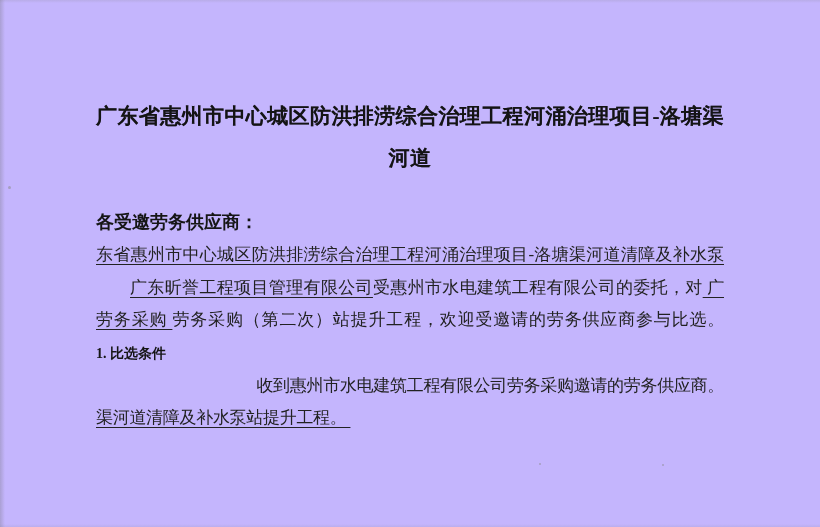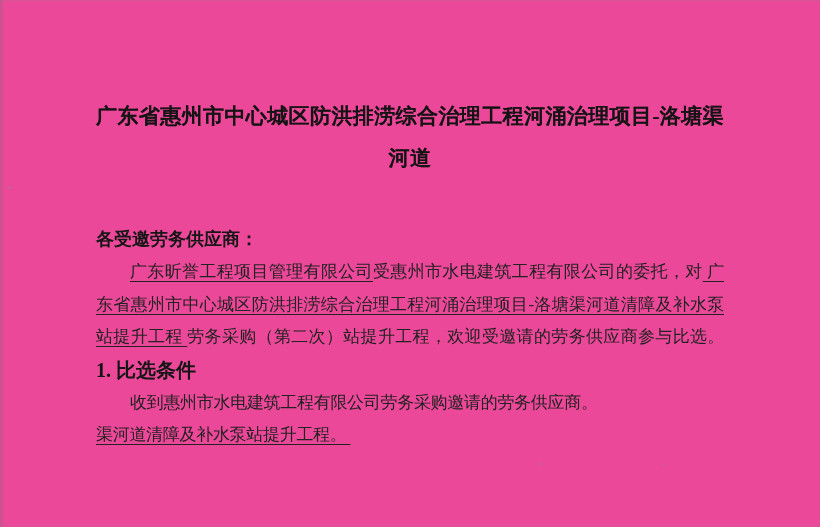--- a/index.html
+++ b/index.html
@@ -1,20 +1,20 @@
 <!DOCTYPE html>
 <html><head>
 <meta charset="utf-8">
 <style>
   html, body { margin: 0; padding: 0; background: #ffffff; }
   .page {
     position: relative;
     width: 820px;
     height: 527px;
-    background: #ec4899;
+    background: #c4b5fd;
     overflow: hidden;
     font-family: "Liberation Serif", "DejaVu Serif", serif;
     color: #1f1f1f;
   }
   
   .edge-left {
     position: absolute; left: 0; top: 0; bottom: 0; width: 5px;
     background: linear-gradient(90deg, rgba(110,110,115,0.30), rgba(0,0,0,0));
   }
   .edge-top {
@@ -37,36 +37,36 @@
     margin-top: 95px;
     font-size: 21px;
     line-height: 42px;
     font-weight: bold;
     text-align: center;
     letter-spacing: 0.4px;
     color: #141414;
     text-shadow: 0 0 0.4px rgba(0,0,0,0.5);
   }
   .salutation {
-    margin-top: 44px;
+    margin-top: 27px;
     font-size: 18px;
     font-weight: bold;
     line-height: 33px;
     color: #161616;
   }
   .body-line {
     font-size: 17px;
     line-height: 32.5px;
     letter-spacing: -0.3px;
     color: #222222;
   }
   .just { text-align: justify; text-align-last: justify; }
-  .indent { text-indent: 2em; }
+  .indent { text-indent: 2em; text-align: right; }
   .h2 {
-    font-size: 20px;
+    font-size: 14px;
     font-weight: bold;
     line-height: 33px;
     color: #151515;
   }
   .u {
     text-decoration: underline;
     text-underline-offset: 4px;
     text-decoration-thickness: 1px;
   }
   .pre { white-space: pre; }
@@ -84,28 +84,28 @@
 
   <div class="content">
 
     <div class="doc-title">
       <div>广东省惠州市中心城区防洪排涝综合治理工程河涌治理项目-洛塘渠河道</div>
     </div>
 
     <div class="salutation">各受邀劳务供应商：</div>
 
     <div>
+      <div class="body-line just">
+        <span class="u">东省惠州市中心城区防洪排涝综合治理工程河涌治理项目-洛塘渠河道清障及补水泵</span>
+      </div>
       <div class="body-line just indent">
         <span class="u">广东昕誉工程项目管理有限公司</span><span>受惠州市水电建筑工程有限公司的委托，对</span><span class="u pre"> 广</span>
       </div>
       <div class="body-line just">
-        <span class="u">东省惠州市中心城区防洪排涝综合治理工程河涌治理项目-洛塘渠河道清障及补水泵</span>
-      </div>
-      <div class="body-line just">
-        <span class="u pre">站提升工程 </span><span>劳务采购（第二次）站提升工程，欢迎受邀请的劳务供应商参与比选。</span>
+        <span class="u pre">劳务采购 </span><span>劳务采购（第二次）站提升工程，欢迎受邀请的劳务供应商参与比选。</span>
       </div>
     </div>
 
     <div class="h2">1. 比选条件</div>
     <div class="body-line indent">收到惠州市水电建筑工程有限公司劳务采购邀请的劳务供应商。</div>
 
 
     <div class="body-line">
       <span class="u pre">渠河道清障及补水泵站提升工程。 </span>
     </div>

